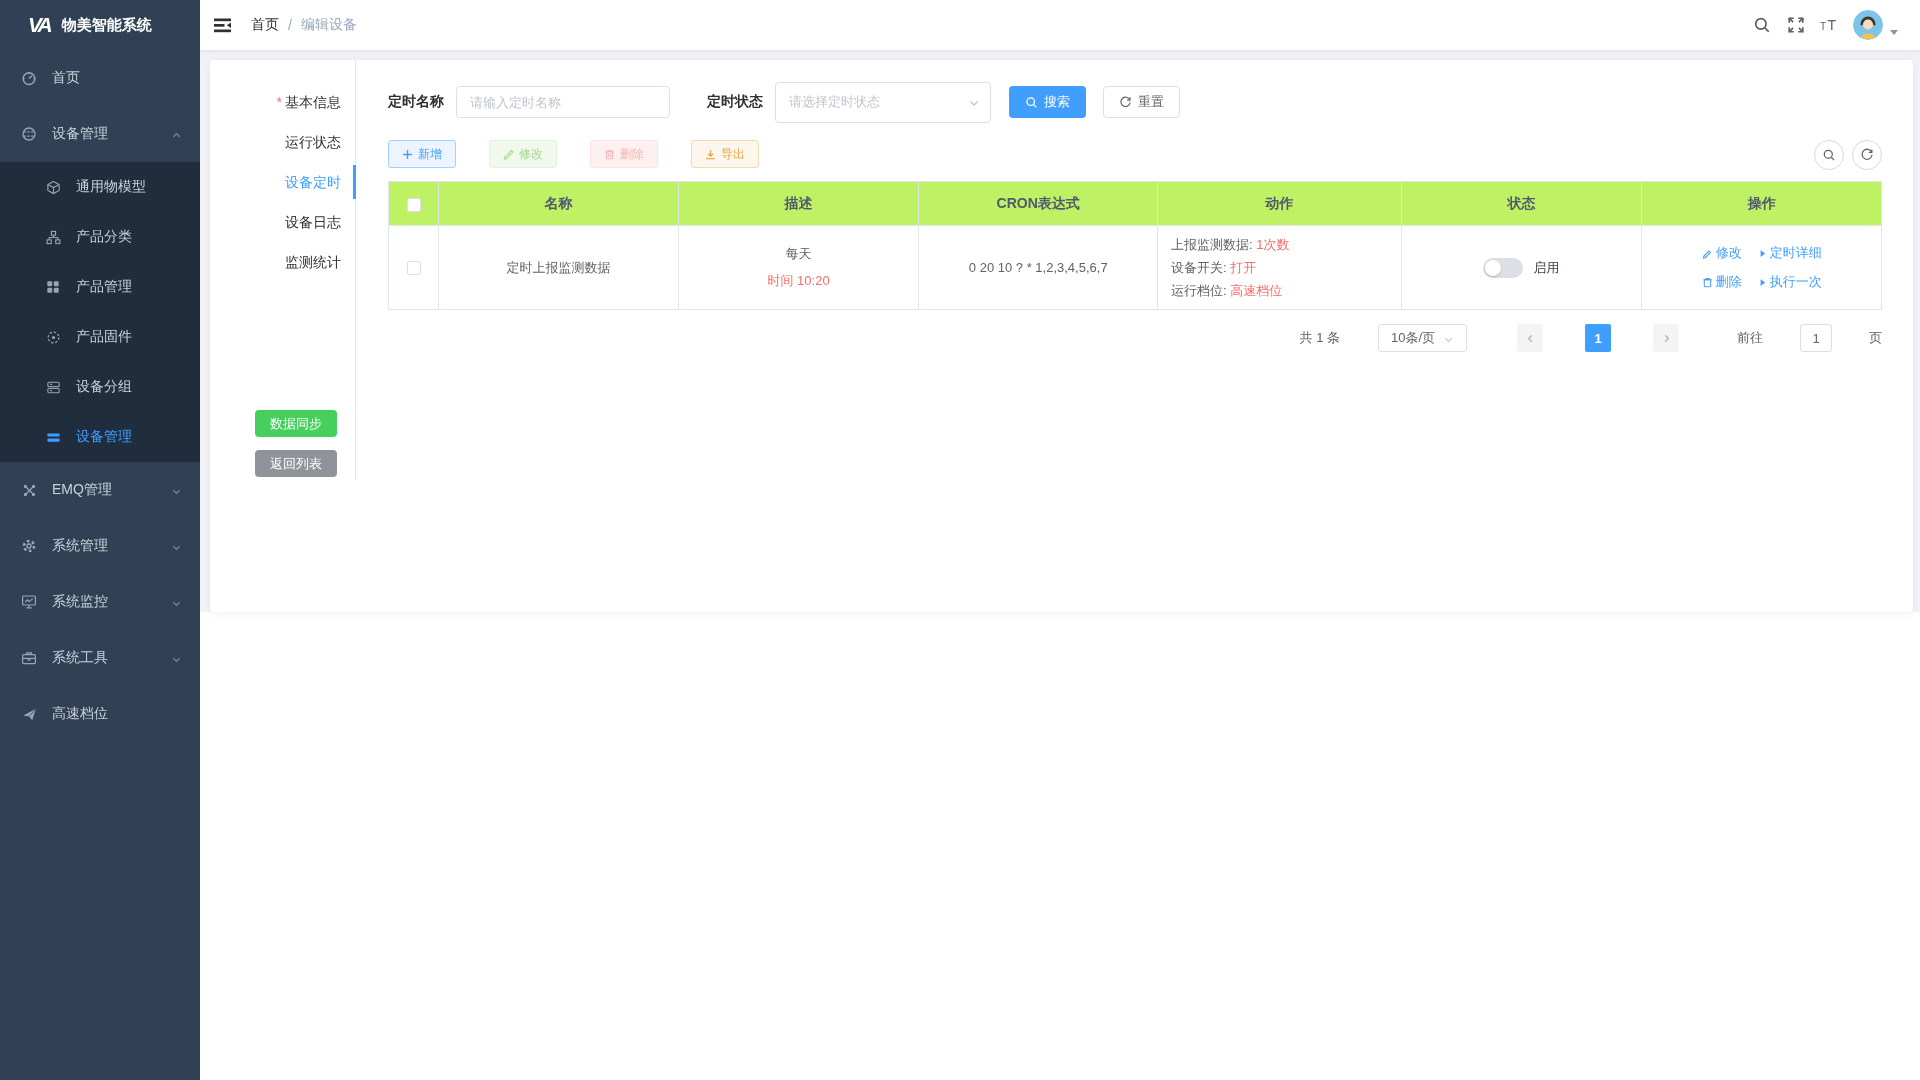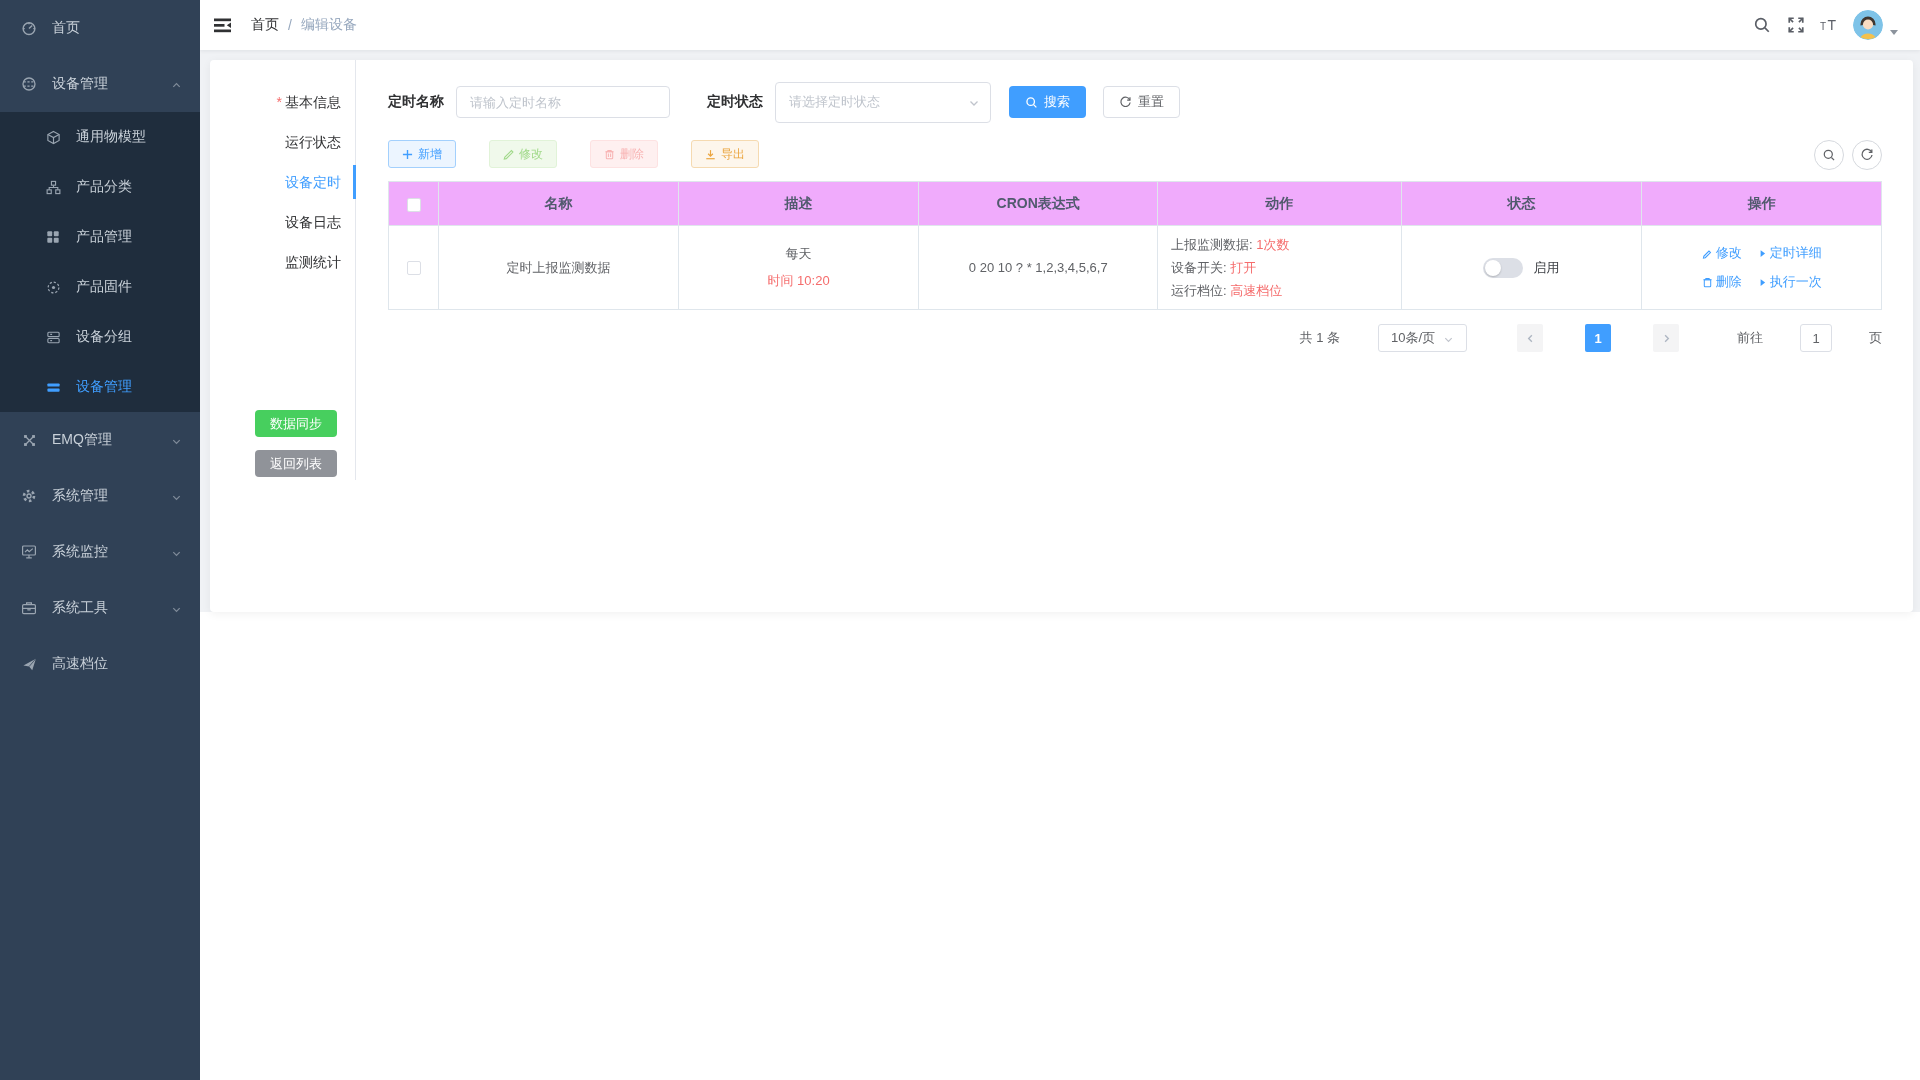--- a/index.html
+++ b/index.html
@@ -67,21 +67,21 @@
   .m-add { background:#ecf5ff; border-color:#a3d0fd; color:#409eff; }
   .m-edit { background:#f0f9eb; border-color:#e1f3d8; color:#a0d989; cursor:not-allowed; }
   .m-del { background:#fef0f0; border-color:#fde2e2; color:#f8b3b3; cursor:not-allowed; }
   .m-exp { background:#fdf6ec; border-color:#f5dab1; color:#eba53f; }
   .tb-right { margin-left:auto; display:flex; gap:8px; }
   .circ { width:30px; height:30px; border-radius:50%; border:1px solid #d6d9de; background:#fff; color:#606266; display:flex; align-items:center; justify-content:center; cursor:pointer; }
 
   
   table { width:100%; border-collapse:collapse; table-layout:fixed; }
   th, td { border:1px solid #dfe6ec; text-align:center; vertical-align:middle; }
-  th { background:#f0abfc; color:#515a6e; font-size:14px; font-weight:700; height:44px; }
+  th { background:#bef264; color:#515a6e; font-size:14px; font-weight:700; height:44px; }
   td { color:#606266; font-size:13px; height:84px; }
   .cbx { width:14px; height:14px; border:1px solid #dcdfe6; border-radius:2px; background:#fff; display:inline-block; vertical-align:middle; cursor:pointer; }
   .desc-red, .red { color:#f56c6c; }
   .desc-l1 { margin-bottom:9px; }
   td.act-cell { text-align:left; padding-left:13px; }
   .act-line { line-height:23px; white-space:nowrap; }
   .status-wrap { display:flex; align-items:center; justify-content:center; gap:10px; }
   .switch { width:40px; height:20px; border-radius:10px; background:#dcdfe6; position:relative; cursor:pointer; flex:none; }
   .switch::after { content:""; position:absolute; left:2px; top:2px; width:16px; height:16px; border-radius:50%; background:#fff; box-shadow:0 1px 2px rgba(0,0,0,.2); }
   .status-label { color:#3c3f44; font-size:13px; }
@@ -96,20 +96,24 @@
   .pg-btn { width:26px; height:28px; background:#f4f4f5; border-radius:2px; display:flex; align-items:center; justify-content:center; color:#aeb6c2; cursor:pointer; }
   .pg-cur { width:26px; height:28px; background:#409eff; border-radius:2px; color:#fff; font-weight:700; display:flex; align-items:center; justify-content:center; margin:0 14px; cursor:pointer; }
   .pg-prev { margin-left:0; }
   .pg-goto { margin-left:30px; }
   .pg-input { width:32px; height:28px; border:1px solid #dcdfe6; border-radius:3px; text-align:center; font-size:13px; color:#606266; margin:0 9px; font-family:inherit; outline:none; }
 </style>
 </head>
 <body>
 
 <aside class="sidebar">
+  <div class="logo">
+    <span class="logo-mark">VA</span>
+    <span class="logo-title">物美智能系统</span>
+  </div>
   <nav>
     <div class="menu-item">
       <span class="mi-icon">
         <svg class="ic" width="16" height="16" viewBox="0 0 16 16" fill="none" stroke="currentColor" stroke-width="1.4">
             <circle cx="8" cy="8.6" r="5.9"></circle>
             <path d="M8 8.6 L11.2 5.6"></path>
             <path d="M8 2.7 v1.6 M2.1 8.6 h1.6 M12.3 8.6 h1.6"></path>
           </svg>
       </span>
       <span class="mi-label">首页</span>

